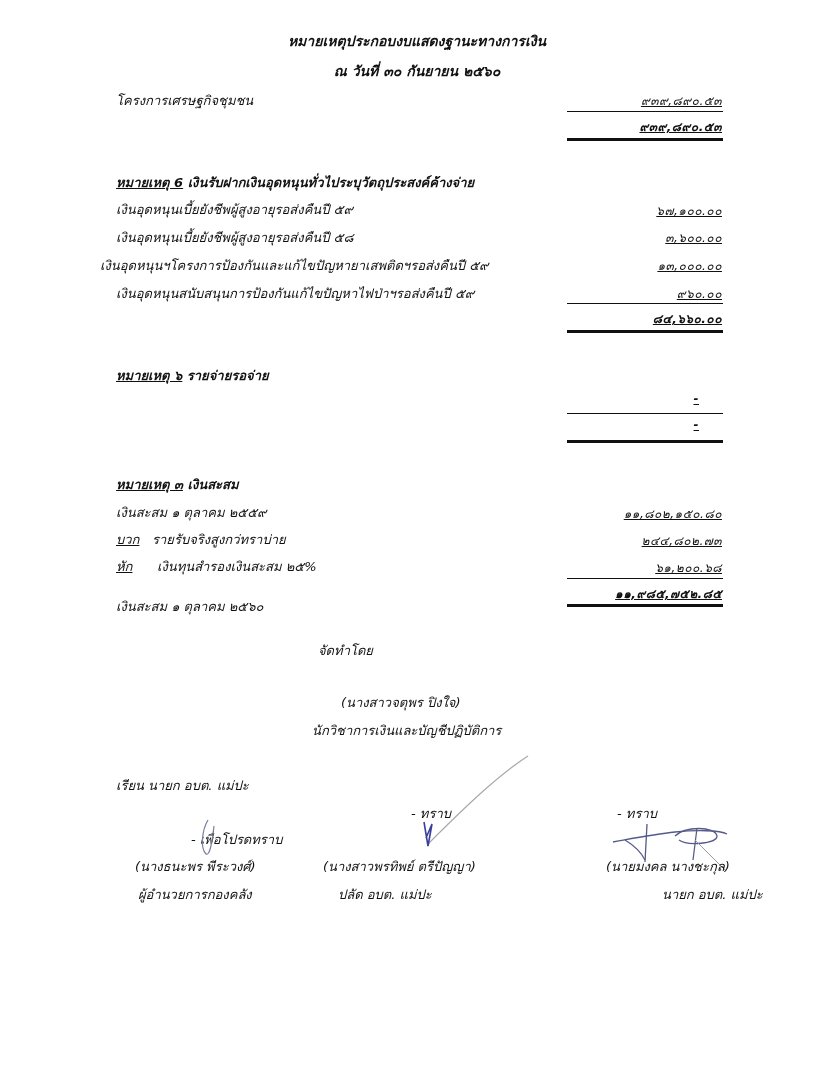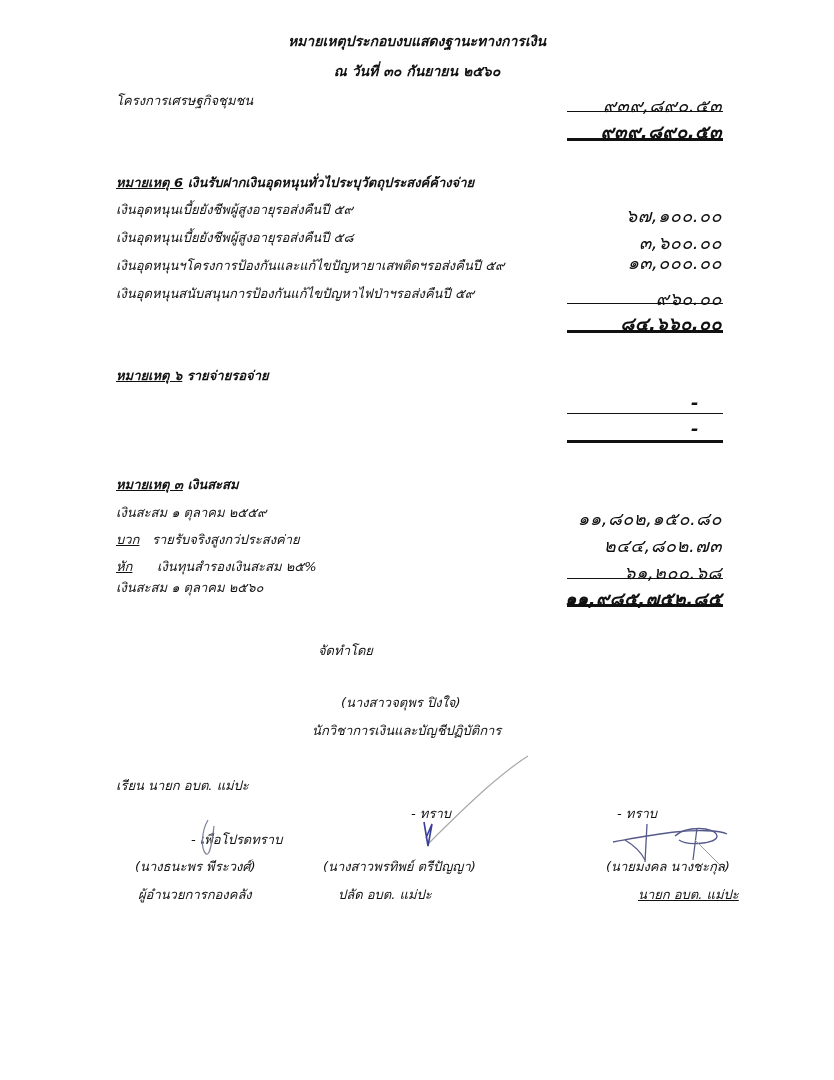--- a/index.html
+++ b/index.html
@@ -6,21 +6,21 @@
   body {
     width: 834px; height: 1080px; position: relative; overflow: hidden;
     font-family: "DejaVu Sans", "Liberation Sans", sans-serif;
     color: #111111;
   }
   .abs { position: absolute; white-space: nowrap; }
   .it { font-style: italic; }
   .bold { font-weight: bold; }
   .t13 { font-size: 13px; }
   .title { font-size: 14px; font-weight: bold; font-style: italic; left: 0; width: 834px; text-align: center; }
-  .num { right: 112px; text-align: right; font-size: 18px; font-style: italic; letter-spacing: 0.5px; }
+  .num { right: 112px; text-align: right; font-size: 12px; font-style: italic; letter-spacing: 0.5px; text-decoration: underline; }
   .num.bold { font-weight: bold; }
   .line-thin { position: absolute; left: 567px; width: 156px; height: 0; border-top: 1.5px solid #111; }
   .line-thick { position: absolute; left: 567px; width: 156px; height: 0; border-top: 3.5px solid #111; }
   .ul { text-decoration: underline; }
   .sig-stroke { position: absolute; pointer-events: none; }
 </style>
 </head>
 <body>
 
 <div class="abs title" style="top:30px;">หมายเหตุประกอบงบแสดงฐานะทางการเงิน</div>
@@ -33,22 +33,22 @@
 <div class="line-thick" style="top:138px;"></div>
 
 <div class="abs t13 it bold" style="left:116px; top:172px;">
   <span class="ul">หมายเหตุ 6</span>
   <span>เงินรับฝากเงินอุดหนุนทั่วไประบุวัตถุประสงค์ค้างจ่าย</span>
 </div>
 <div class="abs t13 it" style="left:116px; top:199px;text-align:center;">เงินอุดหนุนเบี้ยยังชีพผู้สูงอายุรอส่งคืนปี ๕๙</div>
 <div class="abs num" style="top:201px;">๖๗,๑๐๐.๐๐</div>
 <div class="abs t13 it" style="left:116px; top:227px;">เงินอุดหนุนเบี้ยยังชีพผู้สูงอายุรอส่งคืนปี ๕๘</div>
 <div class="abs num" style="top:228px;">๓,๖๐๐.๐๐</div>
-<div class="abs t13 it" style="left:116px; top:255px;">เงินอุดหนุนฯโครงการป้องกันและแก้ไขปัญหายาเสพติดฯรอส่งคืนปี ๕๙</div>
-<div class="abs num" style="top:248px;margin-left:30px;">๑๓,๐๐๐.๐๐</div>
+<div class="abs t13 it" style="left:100px; top:255px;">เงินอุดหนุนฯโครงการป้องกันและแก้ไขปัญหายาเสพติดฯรอส่งคืนปี ๕๙</div>
+<div class="abs num" style="top:256px;margin-left:30px;">๑๓,๐๐๐.๐๐</div>
 <div class="abs t13 it" style="left:116px; top:283px;">เงินอุดหนุนสนับสนุนการป้องกันแก้ไขปัญหาไฟป่าฯรอส่งคืนปี ๕๙</div>
 <div class="abs num" style="top:284px;">๙๖๐.๐๐</div>
 <div class="line-thin" style="top:303px;"></div>
 <div class="abs num bold" style="top:309px;">๘๔,๖๖๐.๐๐</div>
 <div class="line-thick" style="top:330px;"></div>
 
 <div class="abs t13 it bold" style="left:116px; top:365px;">
   <span class="ul">หมายเหตุ ๖</span>
   <span>รายจ่ายรอจ่าย</span>
 </div>
@@ -60,30 +60,30 @@
 <div class="abs t13 it bold" style="left:116px; top:474px;">
   <span class="ul">หมายเหตุ ๓</span>
   <span>เงินสะสม</span>
 </div>
 <div class="abs t13 it" style="left:116px; top:502px;">เงินสะสม ๑ ตุลาคม ๒๕๕๙</div>
 <div class="abs num" style="top:504px;">๑๑,๘๐๒,๑๕๐.๘๐</div>
 
 <div class="abs t13 it" style="left:116px; top:529px;">
   <span class="ul">บวก</span>
 </div>
-<div class="abs t13 it" style="left:152px; top:529px;">รายรับจริงสูงกว่ประสงค่าย</div>
+<div class="abs t13 it" style="left:152px; top:529px;">รายรับจริงสูงกว่ทราบ่าย</div>
 <div class="abs num" style="top:531px;">๒๔๔,๘๐๒.๗๓</div>
 
 <div class="abs t13 it" style="left:116px; top:556px;">
   <span class="ul">หัก</span>
 </div>
 <div class="abs t13 it" style="left:157px; top:556px;">เงินทุนสำรองเงินสะสม ๒๕%</div>
 <div class="abs num" style="top:558px;">๖๑,๒๐๐.๖๘</div>
 <div class="line-thin" style="top:578px;"></div>
-<div class="abs t13 it" style="left:116px; top:577px;">เงินสะสม ๑ ตุลาคม ๒๕๖๐</div>
+<div class="abs t13 it" style="left:116px; top:596px;">เงินสะสม ๑ ตุลาคม ๒๕๖๐</div>
 <div class="abs num bold" style="top:584px;">๑๑,๙๘๕,๗๕๒.๘๕</div>
 <div class="line-thick" style="top:604px;"></div>
 
 <div class="abs t13 it" style="left:318px; top:640px;">จัดทำโดย</div>
 <div class="abs t13 it" style="left:341px; top:692px;">(นางสาวจตุพร  ปิงใจ)</div>
 <div class="abs t13 it" style="left:312px; top:720px;">นักวิชาการเงินและบัญชีปฏิบัติการ</div>
 
 <div class="abs t13 it" style="left:116px; top:775px;">เรียน นายก อบต. แม่ปะ</div>
 
 <div class="abs t13 it" style="left:168px; top:829px;margin-left:23px;">- เพื่อโปรดทราบ</div>
@@ -104,13 +104,13 @@
 <div class="abs t13 it" style="left:617px; top:803px;">- ทราบ</div>
 <svg class="sig-stroke" style="left:605px; top:820px;" width="130" height="60">
   <path d="M8 22 C 30 18, 50 14, 70 12 C 90 10, 115 10, 122 14" stroke="#555a8a" stroke-width="1.3" fill="none"></path>
   <path d="M42 4 L 40 42" stroke="#555a8a" stroke-width="1.3" fill="none"></path>
   <path d="M20 20 C 30 26, 36 32, 40 40" stroke="#555a8a" stroke-width="1.3" fill="none"></path>
   <path d="M70 16 C 80 6, 110 6, 112 16 C 112 24, 82 26, 74 20" stroke="#555a8a" stroke-width="1.3" fill="none"></path>
   <path d="M92 8 L 88 40" stroke="#555a8a" stroke-width="1.3" fill="none"></path>
   <path d="M90 20 L 120 50" stroke="#999" stroke-width="1" fill="none"></path>
 </svg>
 <div class="abs t13 it" style="left:606px; top:856px;">(นายมงคล  นางชะกุล)</div>
-<div class="abs t13 it" style="left:638px; top:884px;text-decoration:underline;">นายก อบต. แม่ปะ</div>
+<div class="abs t13 it" style="left:662px; top:884px;">นายก อบต. แม่ปะ</div>
 
 </body></html>

